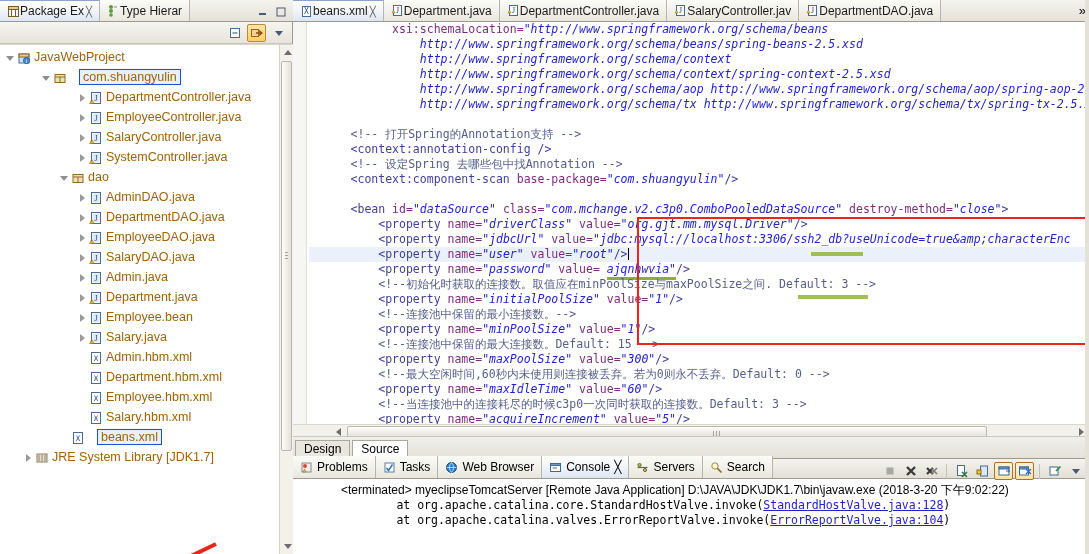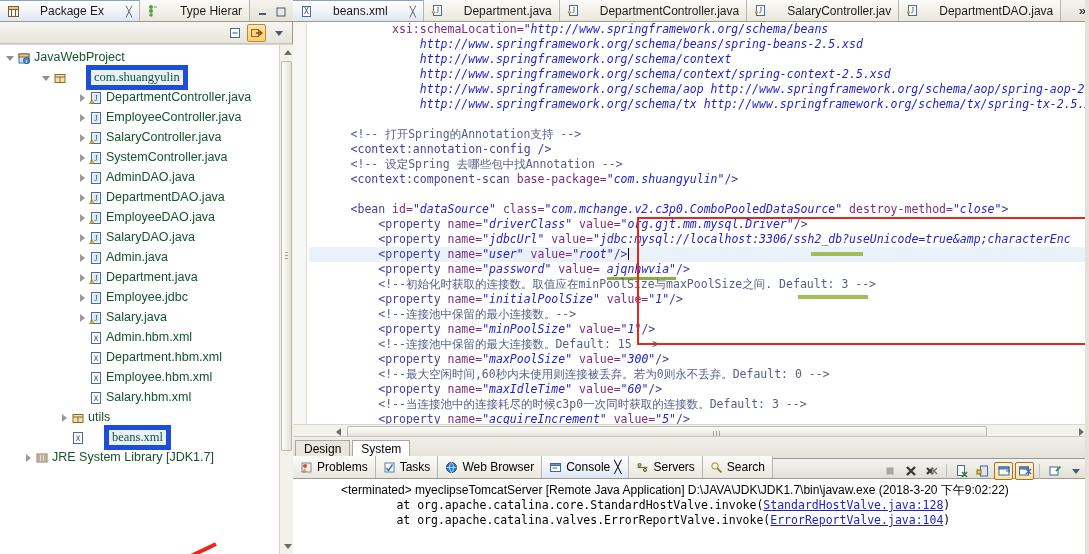--- a/index.html
+++ b/index.html
@@ -14,21 +14,21 @@
   #app { position: relative; width: 1089px; height: 554px; }
 
   
   .tabstrip {
     display: flex; align-items: flex-end;
     height: 22px;
     background: linear-gradient(#f4f3ee,#e4e2d8);
     border-bottom: 1px solid #9c9a91;
   }
   .tab {
-    display: flex; align-items: center; gap: 20px;
+    display: flex; align-items: center; gap: 0;
     height: 21px; padding: 0 7px;
     font-size: 12px; white-space: nowrap;
     border-right: 1px solid #b7b5ac;
     background: linear-gradient(#fbfbf8,#e9e7dd);
     color: #1a1a1a;
     position: relative;
   }
   .tab.active {
     background: linear-gradient(#ffffff,#eef2f8 60%,#dce6f4);
     font-weight: normal;
@@ -58,35 +58,35 @@
   .tbbtn.pressed { border-color:#b68a3c; background: linear-gradient(#ffe6a8,#ffcf63); }
 
   #tree-wrap {
     position: absolute; top: 44px; left: 0; width: 293px; bottom: 0;
     background: #fff; border-top: 1px solid #d9d7ce;
     overflow: hidden;
   }
   #tree { position:absolute; left:0; top:2px; right:14px; bottom:0; }
   .row {
     display: flex; align-items: center; height: 20px;
-    font-size: 12.5px; white-space: nowrap; color: #14532d;
+    font-size: 12.5px; white-space: nowrap; color: #a16207;
   }
   .row .arrow {
     width: 13px; height: 13px; flex:0 0 13px; position: relative;
   }
   .row .arrow.closed::before {
     content:""; position:absolute; left:4px; top:3px;
     border-left: 5px solid #9a9a9a; border-top: 4px solid transparent; border-bottom: 4px solid transparent;
   }
   .row .arrow.open::before {
     content:""; position:absolute; left:2px; top:5px;
     border-top: 5px solid #8e8e8e; border-left: 4px solid transparent; border-right: 4px solid transparent;
   }
   .row .lbl { margin-left: 4px; }
-  .row .lbl.sel { background: #e8f0fb; border: 5px solid #1d4ed8; padding: 0 3px; margin-left:20px;font-family:Liberation Serif, serif; }
+  .row .lbl.sel { background: #e8f0fb; border: 1px solid #1d4ed8; padding: 0 3px; margin-left:13px; }
 
   
   #tree-vsb {
     position:absolute; right:0; top:0; width:14px; bottom:0;
     background:#f2f1ea; border-left:1px solid #d4d2c9;
   }
   #tree-vsb .up, #tree-vsb .down { height:14px; position:relative; }
   #tree-vsb .up::before { content:""; position:absolute; left:4px; top:5px;
     border-bottom:5px solid #6d6d6d; border-left:4px solid transparent; border-right:4px solid transparent; }
   #tree-vsb .down::before { content:""; position:absolute; left:4px; top:4px;
@@ -339,168 +339,168 @@
               <svg width="14" height="14" viewBox="0 0 14 14">
                 <rect x="2.5" y="1.5" width="9" height="11" fill="#fff" stroke="#4a6a9a"></rect>
                 <rect x="3.5" y="2.5" width="7" height="9" fill="#dce9f7"></rect>
                 <text x="7" y="9.5" font-size="7.5" text-anchor="middle" fill="#1a4a8a" font-family="serif">J</text>
                 <path d="M0.5 12.5 L5 12.5 L2.75 8.5 Z" fill="#f2c23c" stroke="#8a6a10" stroke-width=".6"></path>
                 <text x="2.75" y="12" font-size="4" text-anchor="middle" fill="#3a2a00">!</text>
               </svg>
             </span>
             <span class="lbl">SystemController.java</span>
           </div>
-          <div class="row" style="padding-left: 76px;">
-            <span class="arrow closed"></span>
-            <span class="ic">
-              <svg width="14" height="14" viewBox="0 0 14 14">
-                <rect x="2.5" y="1.5" width="9" height="11" fill="#fff" stroke="#4a6a9a"></rect>
-                <rect x="3.5" y="2.5" width="7" height="9" fill="#dce9f7"></rect>
-                <text x="7" y="9.5" font-size="7.5" text-anchor="middle" fill="#1a4a8a" font-family="serif">J</text>
-              </svg>
-            </span>
-            <span class="lbl">AdminDAO.java</span>
-          </div>
-          <div class="row" style="padding-left: 76px;">
-            <span class="arrow closed"></span>
-            <span class="ic">
-              <svg width="14" height="14" viewBox="0 0 14 14">
-                <rect x="2.5" y="1.5" width="9" height="11" fill="#fff" stroke="#4a6a9a"></rect>
-                <rect x="3.5" y="2.5" width="7" height="9" fill="#dce9f7"></rect>
-                <text x="7" y="9.5" font-size="7.5" text-anchor="middle" fill="#1a4a8a" font-family="serif">J</text>
-                <path d="M0.5 12.5 L5 12.5 L2.75 8.5 Z" fill="#f2c23c" stroke="#8a6a10" stroke-width=".6"></path>
-                <text x="2.75" y="12" font-size="4" text-anchor="middle" fill="#3a2a00">!</text>
-              </svg>
-            </span>
-            <span class="lbl">DepartmentDAO.java</span>
-          </div>
-          <div class="row" style="padding-left: 76px;">
-            <span class="arrow closed"></span>
-            <span class="ic">
-              <svg width="14" height="14" viewBox="0 0 14 14">
-                <rect x="2.5" y="1.5" width="9" height="11" fill="#fff" stroke="#4a6a9a"></rect>
-                <rect x="3.5" y="2.5" width="7" height="9" fill="#dce9f7"></rect>
-                <text x="7" y="9.5" font-size="7.5" text-anchor="middle" fill="#1a4a8a" font-family="serif">J</text>
-                <path d="M0.5 12.5 L5 12.5 L2.75 8.5 Z" fill="#f2c23c" stroke="#8a6a10" stroke-width=".6"></path>
-                <text x="2.75" y="12" font-size="4" text-anchor="middle" fill="#3a2a00">!</text>
-              </svg>
-            </span>
-            <span class="lbl">EmployeeDAO.java</span>
-          </div>
-          <div class="row" style="padding-left: 76px;">
-            <span class="arrow closed"></span>
-            <span class="ic">
-              <svg width="14" height="14" viewBox="0 0 14 14">
-                <rect x="2.5" y="1.5" width="9" height="11" fill="#fff" stroke="#4a6a9a"></rect>
-                <rect x="3.5" y="2.5" width="7" height="9" fill="#dce9f7"></rect>
-                <text x="7" y="9.5" font-size="7.5" text-anchor="middle" fill="#1a4a8a" font-family="serif">J</text>
-                <path d="M0.5 12.5 L5 12.5 L2.75 8.5 Z" fill="#f2c23c" stroke="#8a6a10" stroke-width=".6"></path>
-                <text x="2.75" y="12" font-size="4" text-anchor="middle" fill="#3a2a00">!</text>
-              </svg>
-            </span>
-            <span class="lbl">SalaryDAO.java</span>
-          </div>
-          <div class="row" style="padding-left: 76px;">
-            <span class="arrow closed"></span>
-            <span class="ic">
-              <svg width="14" height="14" viewBox="0 0 14 14">
-                <rect x="2.5" y="1.5" width="9" height="11" fill="#fff" stroke="#4a6a9a"></rect>
-                <rect x="3.5" y="2.5" width="7" height="9" fill="#dce9f7"></rect>
-                <text x="7" y="9.5" font-size="7.5" text-anchor="middle" fill="#1a4a8a" font-family="serif">J</text>
-              </svg>
-            </span>
-            <span class="lbl">Admin.java</span>
-          </div>
-          <div class="row" style="padding-left: 76px;">
-            <span class="arrow closed"></span>
-            <span class="ic">
-              <svg width="14" height="14" viewBox="0 0 14 14">
-                <rect x="2.5" y="1.5" width="9" height="11" fill="#fff" stroke="#4a6a9a"></rect>
-                <rect x="3.5" y="2.5" width="7" height="9" fill="#dce9f7"></rect>
-                <text x="7" y="9.5" font-size="7.5" text-anchor="middle" fill="#1a4a8a" font-family="serif">J</text>
-                <path d="M0.5 12.5 L5 12.5 L2.75 8.5 Z" fill="#f2c23c" stroke="#8a6a10" stroke-width=".6"></path>
-                <text x="2.75" y="12" font-size="4" text-anchor="middle" fill="#3a2a00">!</text>
-              </svg>
-            </span>
-            <span class="lbl">Department.java</span>
-          </div>
-          <div class="row" style="padding-left: 76px;">
-            <span class="arrow closed"></span>
-            <span class="ic">
-              <svg width="14" height="14" viewBox="0 0 14 14">
-                <rect x="2.5" y="1.5" width="9" height="11" fill="#fff" stroke="#4a6a9a"></rect>
-                <rect x="3.5" y="2.5" width="7" height="9" fill="#dce9f7"></rect>
-                <text x="7" y="9.5" font-size="7.5" text-anchor="middle" fill="#1a4a8a" font-family="serif">J</text>
-              </svg>
-            </span>
-            <span class="lbl">Employee.jdbc</span>
-          </div>
-          <div class="row" style="padding-left: 76px;">
-            <span class="arrow closed"></span>
-            <span class="ic">
-              <svg width="14" height="14" viewBox="0 0 14 14">
-                <rect x="2.5" y="1.5" width="9" height="11" fill="#fff" stroke="#4a6a9a"></rect>
-                <rect x="3.5" y="2.5" width="7" height="9" fill="#dce9f7"></rect>
-                <text x="7" y="9.5" font-size="7.5" text-anchor="middle" fill="#1a4a8a" font-family="serif">J</text>
-                <path d="M0.5 12.5 L5 12.5 L2.75 8.5 Z" fill="#f2c23c" stroke="#8a6a10" stroke-width=".6"></path>
-                <text x="2.75" y="12" font-size="4" text-anchor="middle" fill="#3a2a00">!</text>
-              </svg>
-            </span>
-            <span class="lbl">Salary.java</span>
-          </div>
-          <div class="row" style="padding-left: 76px;">
-            <span class="arrow"></span>
-            <span class="ic">
-              <svg width="14" height="14" viewBox="0 0 14 14">
-                <rect x="2.5" y="1.5" width="9" height="11" fill="#fff" stroke="#4a6a9a"></rect>
-                <text x="7" y="9.5" font-size="7.5" text-anchor="middle" fill="#2a4a8a" font-family="monospace">X</text>
-              </svg>
-            </span>
-            <span class="lbl">Admin.hbm.xml</span>
-          </div>
-          <div class="row" style="padding-left: 76px;">
-            <span class="arrow"></span>
-            <span class="ic">
-              <svg width="14" height="14" viewBox="0 0 14 14">
-                <rect x="2.5" y="1.5" width="9" height="11" fill="#fff" stroke="#4a6a9a"></rect>
-                <text x="7" y="9.5" font-size="7.5" text-anchor="middle" fill="#2a4a8a" font-family="monospace">X</text>
-              </svg>
-            </span>
-            <span class="lbl">Department.hbm.xml</span>
-          </div>
-          <div class="row" style="padding-left: 76px;">
-            <span class="arrow"></span>
-            <span class="ic">
-              <svg width="14" height="14" viewBox="0 0 14 14">
-                <rect x="2.5" y="1.5" width="9" height="11" fill="#fff" stroke="#4a6a9a"></rect>
-                <text x="7" y="9.5" font-size="7.5" text-anchor="middle" fill="#2a4a8a" font-family="monospace">X</text>
-              </svg>
-            </span>
-            <span class="lbl">Employee.hbm.xml</span>
-          </div>
-          <div class="row" style="padding-left: 76px;">
-            <span class="arrow"></span>
-            <span class="ic">
-              <svg width="14" height="14" viewBox="0 0 14 14">
-                <rect x="2.5" y="1.5" width="9" height="11" fill="#fff" stroke="#4a6a9a"></rect>
-                <text x="7" y="9.5" font-size="7.5" text-anchor="middle" fill="#2a4a8a" font-family="monospace">X</text>
-              </svg>
-            </span>
-            <span class="lbl">Salary.hbm.xml</span>
-          </div>
           <div class="row" style="padding-left: 58px;">
-            <span class="arrow closed"></span>
+            <span class="arrow open"></span>
             <span class="ic">
               <svg width="14" height="14" viewBox="0 0 14 14">
                 <rect x="2" y="3.5" width="10" height="8" fill="#f6e0b0" stroke="#8a6a2a"></rect>
                 <line x1="2" y1="6" x2="12" y2="6" stroke="#8a6a2a"></line>
                 <line x1="7" y1="6" x2="7" y2="11.5" stroke="#8a6a2a"></line>
               </svg>
             </span>
-            <span class="lbl">utils</span>
+            <span class="lbl">dao</span>
+          </div>
+          <div class="row" style="padding-left: 76px;">
+            <span class="arrow closed"></span>
+            <span class="ic">
+              <svg width="14" height="14" viewBox="0 0 14 14">
+                <rect x="2.5" y="1.5" width="9" height="11" fill="#fff" stroke="#4a6a9a"></rect>
+                <rect x="3.5" y="2.5" width="7" height="9" fill="#dce9f7"></rect>
+                <text x="7" y="9.5" font-size="7.5" text-anchor="middle" fill="#1a4a8a" font-family="serif">J</text>
+              </svg>
+            </span>
+            <span class="lbl">AdminDAO.java</span>
+          </div>
+          <div class="row" style="padding-left: 76px;">
+            <span class="arrow closed"></span>
+            <span class="ic">
+              <svg width="14" height="14" viewBox="0 0 14 14">
+                <rect x="2.5" y="1.5" width="9" height="11" fill="#fff" stroke="#4a6a9a"></rect>
+                <rect x="3.5" y="2.5" width="7" height="9" fill="#dce9f7"></rect>
+                <text x="7" y="9.5" font-size="7.5" text-anchor="middle" fill="#1a4a8a" font-family="serif">J</text>
+                <path d="M0.5 12.5 L5 12.5 L2.75 8.5 Z" fill="#f2c23c" stroke="#8a6a10" stroke-width=".6"></path>
+                <text x="2.75" y="12" font-size="4" text-anchor="middle" fill="#3a2a00">!</text>
+              </svg>
+            </span>
+            <span class="lbl">DepartmentDAO.java</span>
+          </div>
+          <div class="row" style="padding-left: 76px;">
+            <span class="arrow closed"></span>
+            <span class="ic">
+              <svg width="14" height="14" viewBox="0 0 14 14">
+                <rect x="2.5" y="1.5" width="9" height="11" fill="#fff" stroke="#4a6a9a"></rect>
+                <rect x="3.5" y="2.5" width="7" height="9" fill="#dce9f7"></rect>
+                <text x="7" y="9.5" font-size="7.5" text-anchor="middle" fill="#1a4a8a" font-family="serif">J</text>
+                <path d="M0.5 12.5 L5 12.5 L2.75 8.5 Z" fill="#f2c23c" stroke="#8a6a10" stroke-width=".6"></path>
+                <text x="2.75" y="12" font-size="4" text-anchor="middle" fill="#3a2a00">!</text>
+              </svg>
+            </span>
+            <span class="lbl">EmployeeDAO.java</span>
+          </div>
+          <div class="row" style="padding-left: 76px;">
+            <span class="arrow closed"></span>
+            <span class="ic">
+              <svg width="14" height="14" viewBox="0 0 14 14">
+                <rect x="2.5" y="1.5" width="9" height="11" fill="#fff" stroke="#4a6a9a"></rect>
+                <rect x="3.5" y="2.5" width="7" height="9" fill="#dce9f7"></rect>
+                <text x="7" y="9.5" font-size="7.5" text-anchor="middle" fill="#1a4a8a" font-family="serif">J</text>
+                <path d="M0.5 12.5 L5 12.5 L2.75 8.5 Z" fill="#f2c23c" stroke="#8a6a10" stroke-width=".6"></path>
+                <text x="2.75" y="12" font-size="4" text-anchor="middle" fill="#3a2a00">!</text>
+              </svg>
+            </span>
+            <span class="lbl">SalaryDAO.java</span>
+          </div>
+          <div class="row" style="padding-left: 76px;">
+            <span class="arrow closed"></span>
+            <span class="ic">
+              <svg width="14" height="14" viewBox="0 0 14 14">
+                <rect x="2.5" y="1.5" width="9" height="11" fill="#fff" stroke="#4a6a9a"></rect>
+                <rect x="3.5" y="2.5" width="7" height="9" fill="#dce9f7"></rect>
+                <text x="7" y="9.5" font-size="7.5" text-anchor="middle" fill="#1a4a8a" font-family="serif">J</text>
+              </svg>
+            </span>
+            <span class="lbl">Admin.java</span>
+          </div>
+          <div class="row" style="padding-left: 76px;">
+            <span class="arrow closed"></span>
+            <span class="ic">
+              <svg width="14" height="14" viewBox="0 0 14 14">
+                <rect x="2.5" y="1.5" width="9" height="11" fill="#fff" stroke="#4a6a9a"></rect>
+                <rect x="3.5" y="2.5" width="7" height="9" fill="#dce9f7"></rect>
+                <text x="7" y="9.5" font-size="7.5" text-anchor="middle" fill="#1a4a8a" font-family="serif">J</text>
+                <path d="M0.5 12.5 L5 12.5 L2.75 8.5 Z" fill="#f2c23c" stroke="#8a6a10" stroke-width=".6"></path>
+                <text x="2.75" y="12" font-size="4" text-anchor="middle" fill="#3a2a00">!</text>
+              </svg>
+            </span>
+            <span class="lbl">Department.java</span>
+          </div>
+          <div class="row" style="padding-left: 76px;">
+            <span class="arrow closed"></span>
+            <span class="ic">
+              <svg width="14" height="14" viewBox="0 0 14 14">
+                <rect x="2.5" y="1.5" width="9" height="11" fill="#fff" stroke="#4a6a9a"></rect>
+                <rect x="3.5" y="2.5" width="7" height="9" fill="#dce9f7"></rect>
+                <text x="7" y="9.5" font-size="7.5" text-anchor="middle" fill="#1a4a8a" font-family="serif">J</text>
+              </svg>
+            </span>
+            <span class="lbl">Employee.bean</span>
+          </div>
+          <div class="row" style="padding-left: 76px;">
+            <span class="arrow closed"></span>
+            <span class="ic">
+              <svg width="14" height="14" viewBox="0 0 14 14">
+                <rect x="2.5" y="1.5" width="9" height="11" fill="#fff" stroke="#4a6a9a"></rect>
+                <rect x="3.5" y="2.5" width="7" height="9" fill="#dce9f7"></rect>
+                <text x="7" y="9.5" font-size="7.5" text-anchor="middle" fill="#1a4a8a" font-family="serif">J</text>
+                <path d="M0.5 12.5 L5 12.5 L2.75 8.5 Z" fill="#f2c23c" stroke="#8a6a10" stroke-width=".6"></path>
+                <text x="2.75" y="12" font-size="4" text-anchor="middle" fill="#3a2a00">!</text>
+              </svg>
+            </span>
+            <span class="lbl">Salary.java</span>
+          </div>
+          <div class="row" style="padding-left: 76px;">
+            <span class="arrow"></span>
+            <span class="ic">
+              <svg width="14" height="14" viewBox="0 0 14 14">
+                <rect x="2.5" y="1.5" width="9" height="11" fill="#fff" stroke="#4a6a9a"></rect>
+                <text x="7" y="9.5" font-size="7.5" text-anchor="middle" fill="#2a4a8a" font-family="monospace">X</text>
+              </svg>
+            </span>
+            <span class="lbl">Admin.hbm.xml</span>
+          </div>
+          <div class="row" style="padding-left: 76px;">
+            <span class="arrow"></span>
+            <span class="ic">
+              <svg width="14" height="14" viewBox="0 0 14 14">
+                <rect x="2.5" y="1.5" width="9" height="11" fill="#fff" stroke="#4a6a9a"></rect>
+                <text x="7" y="9.5" font-size="7.5" text-anchor="middle" fill="#2a4a8a" font-family="monospace">X</text>
+              </svg>
+            </span>
+            <span class="lbl">Department.hbm.xml</span>
+          </div>
+          <div class="row" style="padding-left: 76px;">
+            <span class="arrow"></span>
+            <span class="ic">
+              <svg width="14" height="14" viewBox="0 0 14 14">
+                <rect x="2.5" y="1.5" width="9" height="11" fill="#fff" stroke="#4a6a9a"></rect>
+                <text x="7" y="9.5" font-size="7.5" text-anchor="middle" fill="#2a4a8a" font-family="monospace">X</text>
+              </svg>
+            </span>
+            <span class="lbl">Employee.hbm.xml</span>
+          </div>
+          <div class="row" style="padding-left: 76px;">
+            <span class="arrow"></span>
+            <span class="ic">
+              <svg width="14" height="14" viewBox="0 0 14 14">
+                <rect x="2.5" y="1.5" width="9" height="11" fill="#fff" stroke="#4a6a9a"></rect>
+                <text x="7" y="9.5" font-size="7.5" text-anchor="middle" fill="#2a4a8a" font-family="monospace">X</text>
+              </svg>
+            </span>
+            <span class="lbl">Salary.hbm.xml</span>
           </div>
           <div class="row" style="padding-left: 58px;">
             <span class="arrow"></span>
             <span class="ic">
               <svg width="14" height="14" viewBox="0 0 14 14">
                 <rect x="2.5" y="1.5" width="9" height="11" fill="#fff" stroke="#4a6a9a"></rect>
                 <text x="7" y="9.5" font-size="7.5" text-anchor="middle" fill="#2a4a8a" font-family="monospace">X</text>
               </svg>
             </span>
             <span class="lbl sel">beans.xml</span>
@@ -602,21 +602,21 @@
     <div id="ed-hsb">
       <div class="left"></div>
       <div class="thumb">
           <div class="grip"></div>
         </div>
       <div class="right"></div>
     </div>
 
     <div id="ed-bottom-tabs">
       <div class="btab">Design</div>
-      <div class="btab active">System</div>
+      <div class="btab active">Source</div>
     </div>
   </div>
 
   <div id="console">
     <div id="console-tabs">
 
       <div class="ctab">
         <span class="ic">
           <svg width="13" height="13" viewBox="0 0 13 13">
             <rect x="2" y="2" width="9" height="9" fill="#eee" stroke="#888"></rect>

